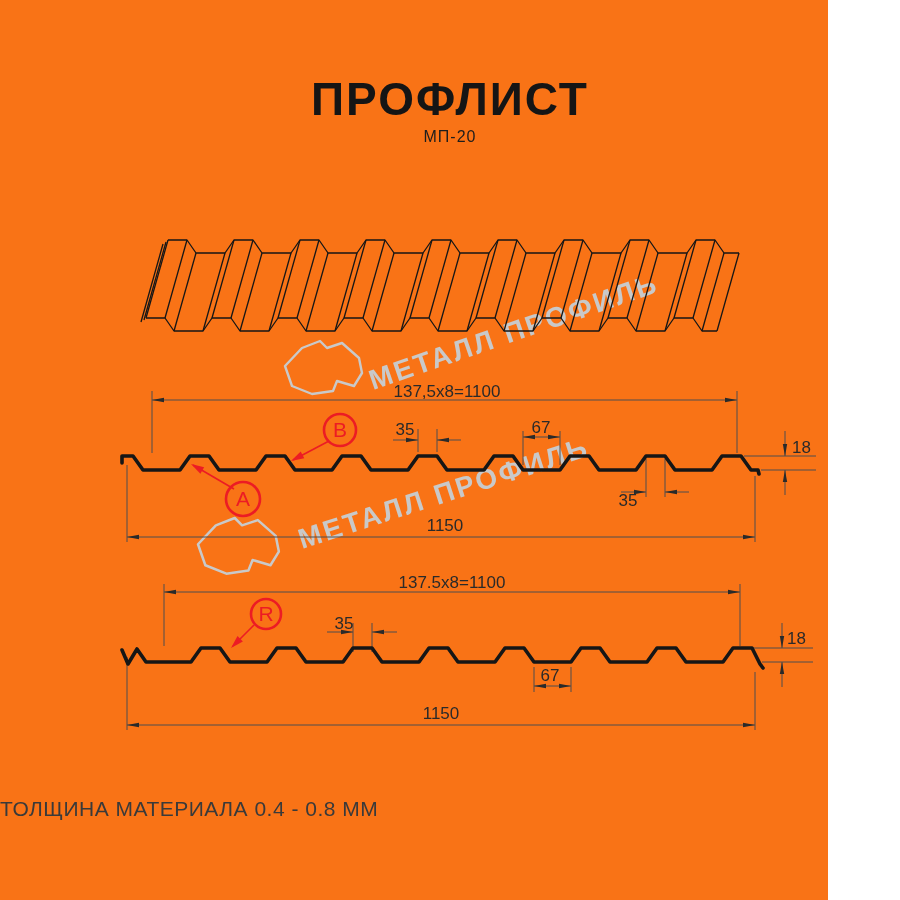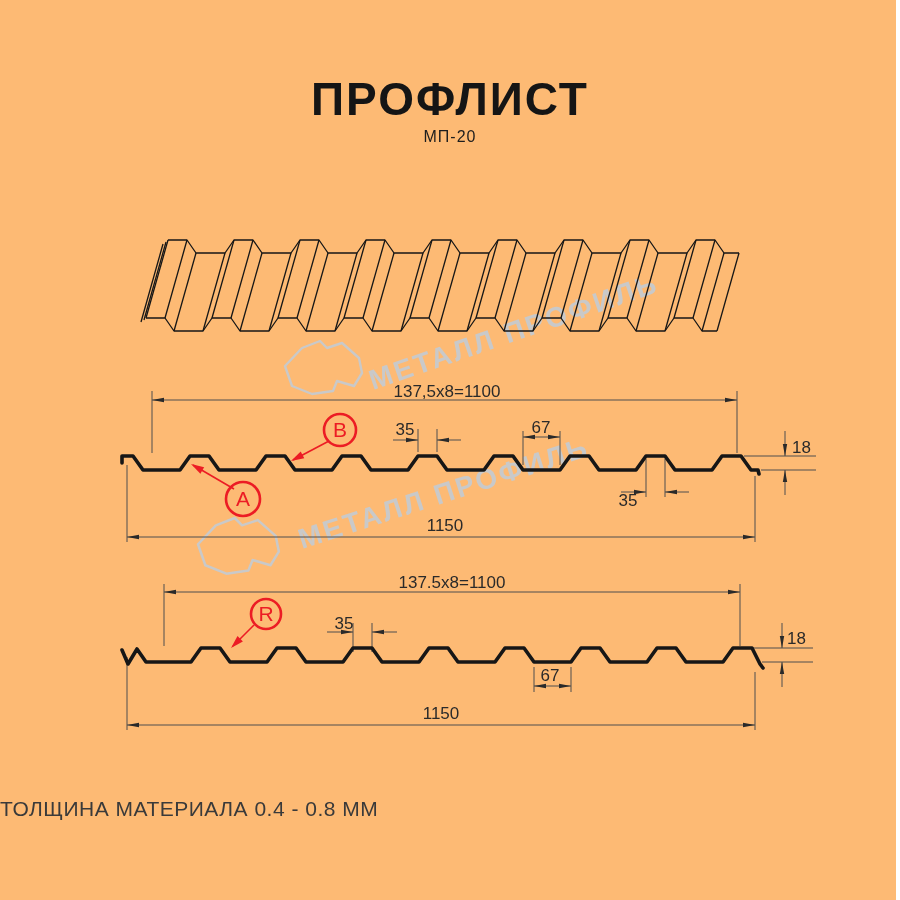--- a/index.html
+++ b/index.html
@@ -1,17 +1,17 @@
 <!DOCTYPE html>
 <html><head>
 <meta charset="utf-8">
 <style>
   html,body{margin:0;padding:0;background:#ffffff;}
   .page{
-    position:relative;width:896px;height:900px;background:#fdba74;
+    position:relative;width:828px;height:900px;background:#f97316;
     font-family:"Liberation Sans",sans-serif;overflow:hidden;
   }
   .title{
     position:absolute;top:72px;left:0;width:900px;text-align:center;
     font-size:46px;font-weight:700;letter-spacing:2px;color:#151515;margin:0;
   }
   .subtitle{
     position:absolute;top:128px;left:0;width:900px;text-align:center;
     font-size:16px;font-weight:400;letter-spacing:1px;color:#1d1d1d;
   }

